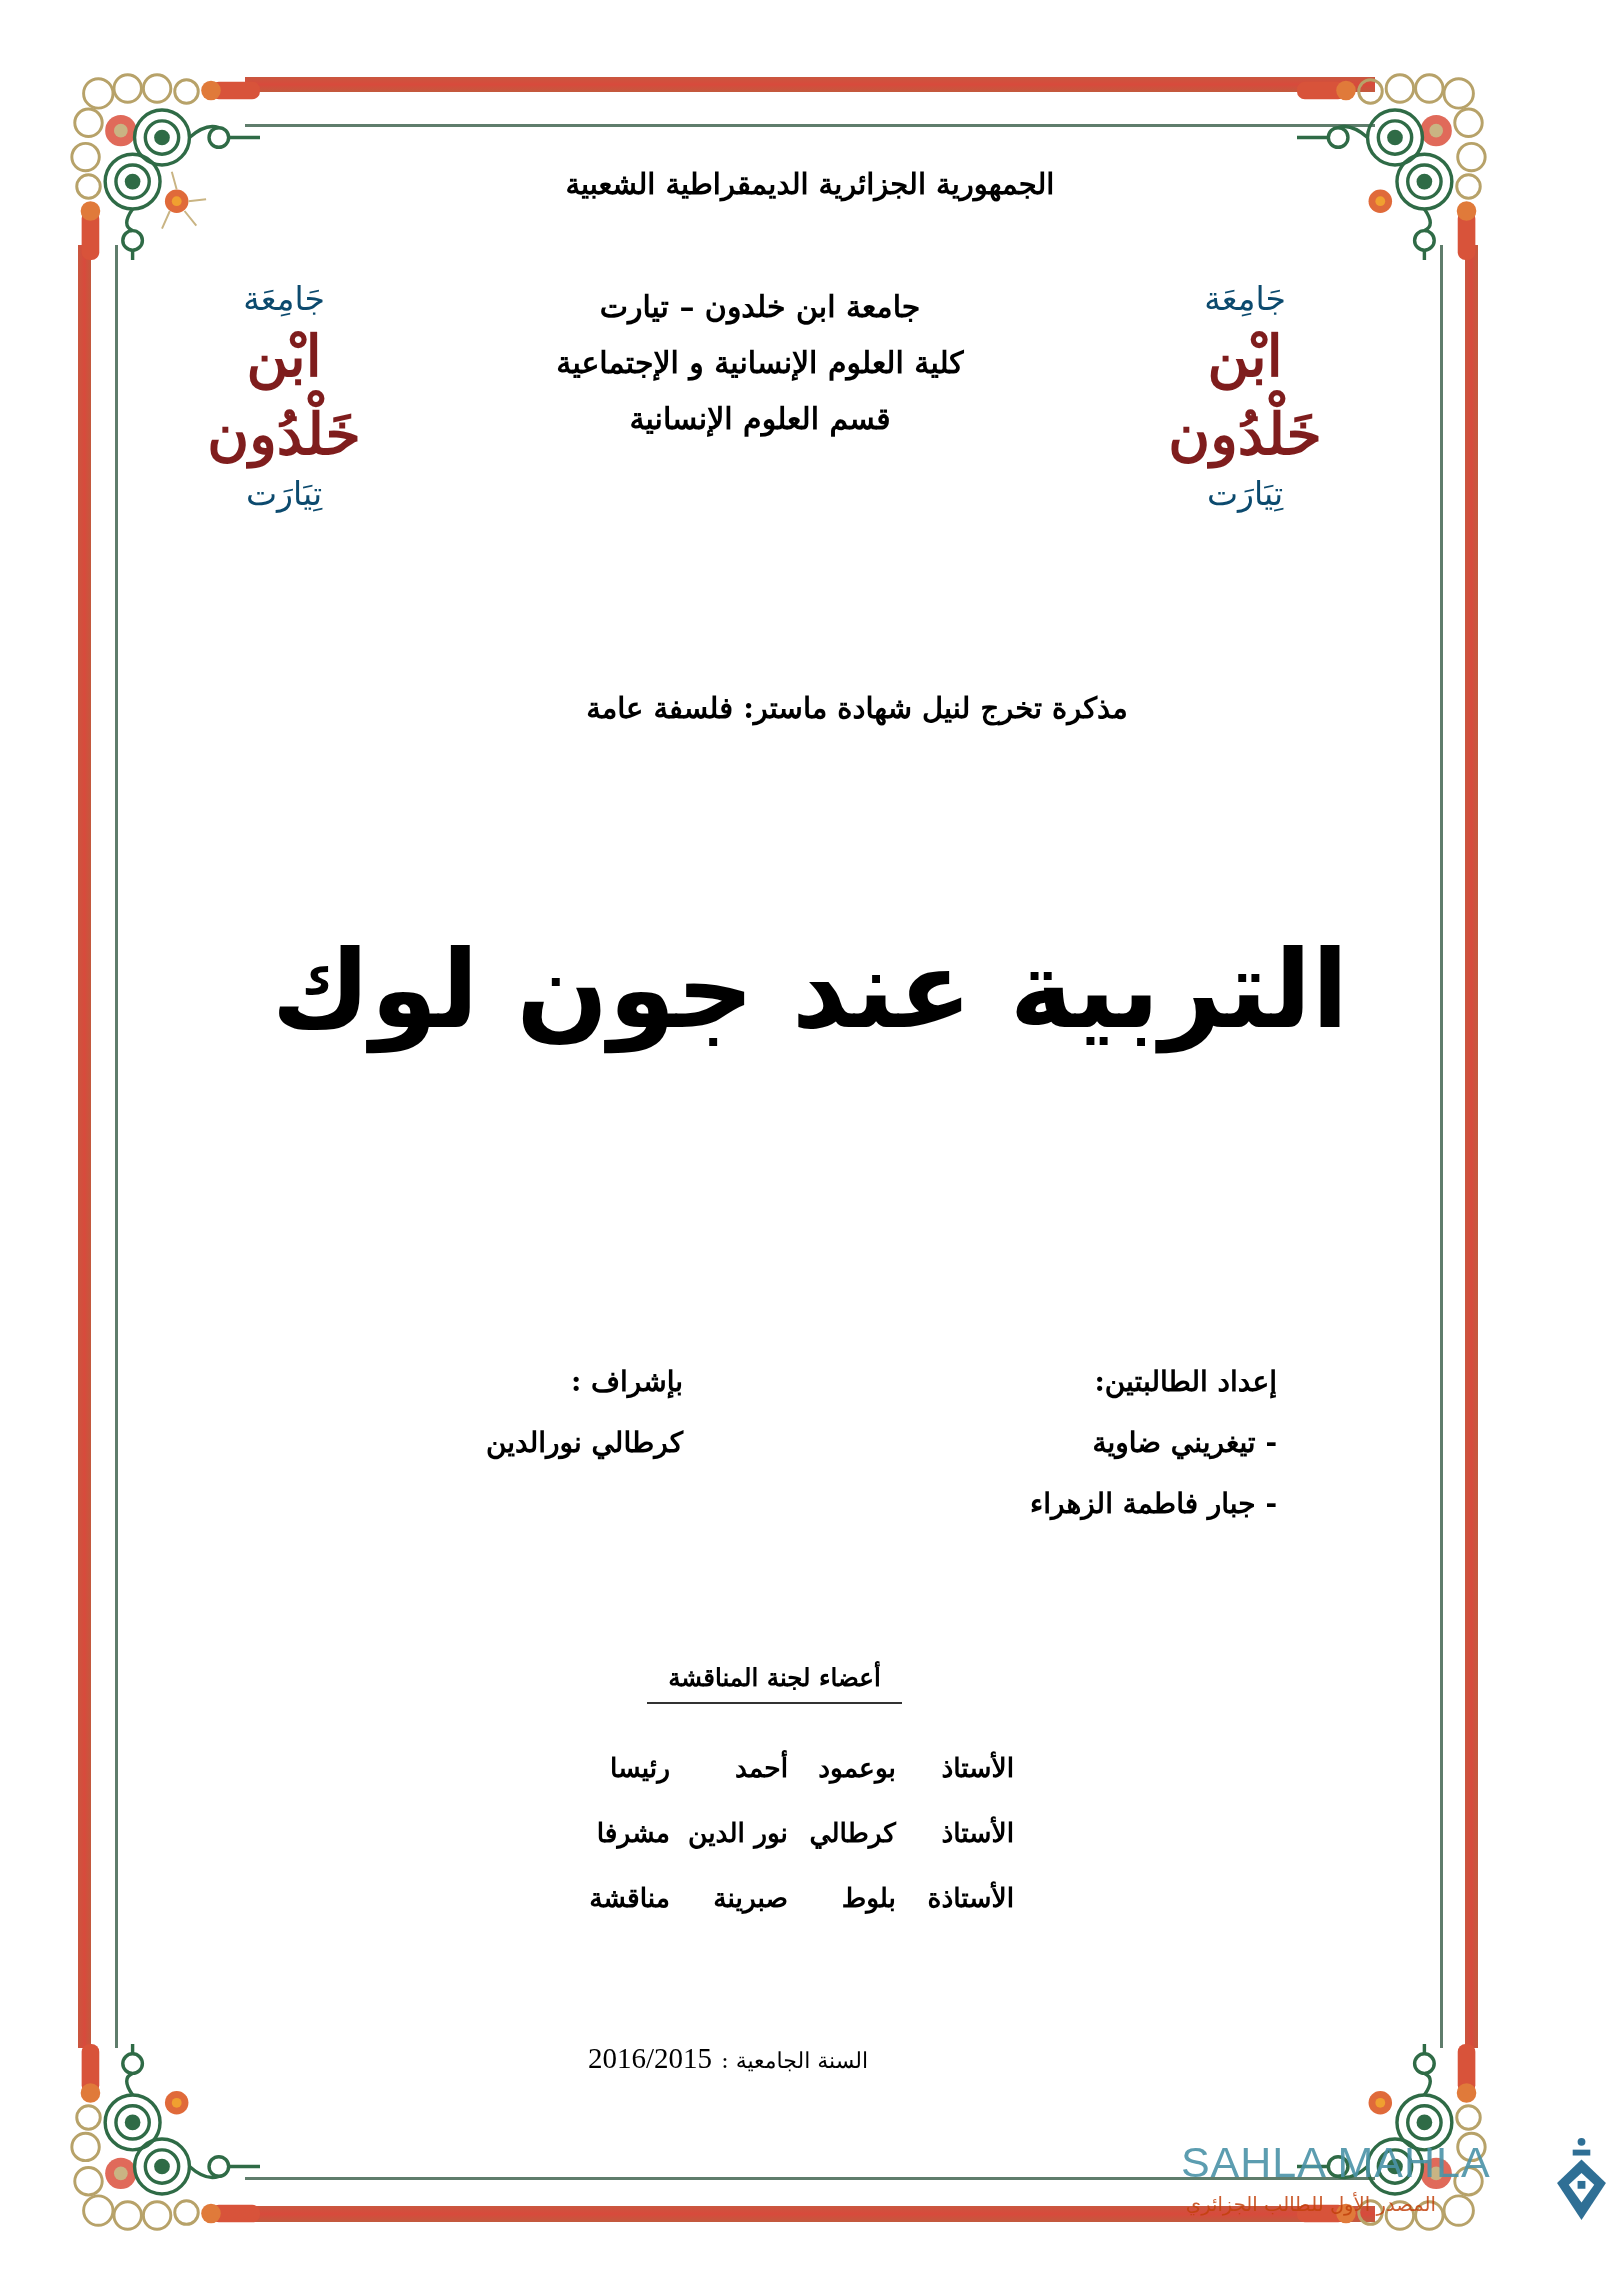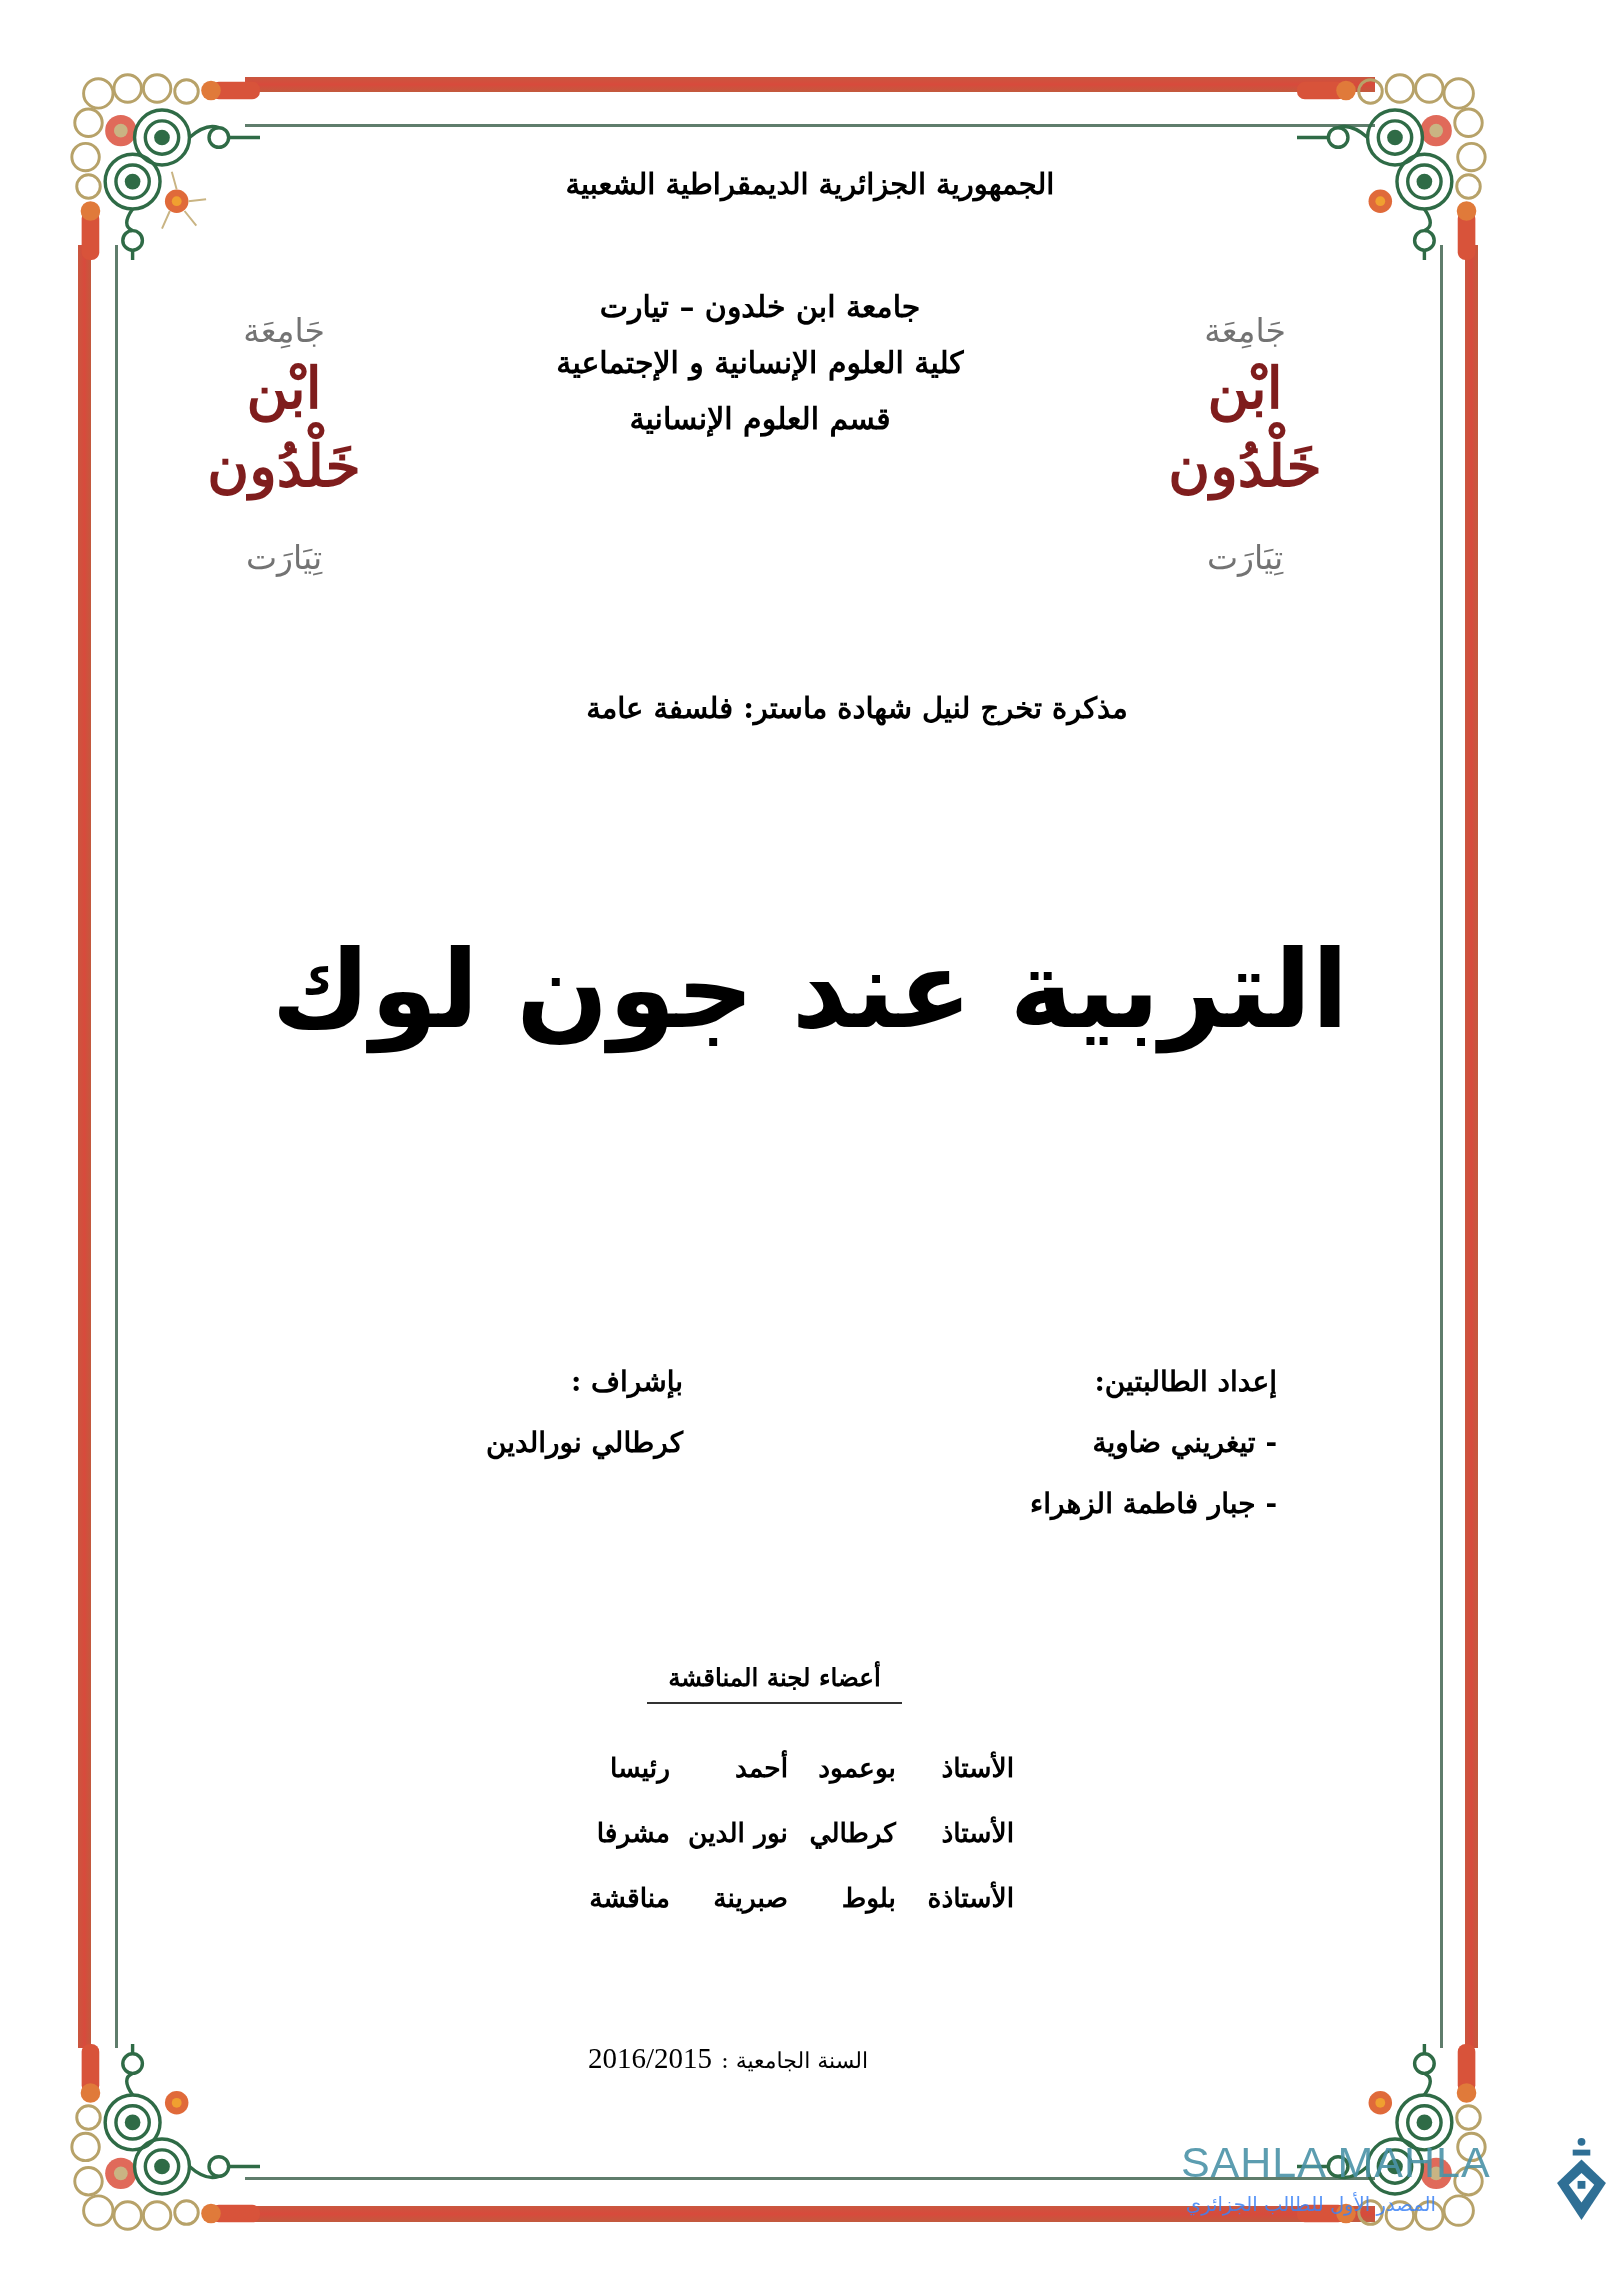--- a/index.html
+++ b/index.html
@@ -25,21 +25,21 @@
   .corner.tl { left: 64px;  top: 64px; }
   .corner.tr { left: 1297px; top: 64px; transform: scaleX(-1); }
   .corner.bl { left: 64px;  top: 2044px; transform: scaleY(-1); }
   .corner.br { left: 1297px; top: 2044px; transform: scale(-1,-1); }
 
   
   .logo { position: absolute; width: 216px; height: 196px; text-align: center; }
   .logo.left  { left: 176px;  top: 279px; }
   .logo.right { left: 1137px; top: 279px; }
   .logo .l-top, .logo .l-bottom {
-    font-family: "DejaVu Serif", serif; color: #737373; font-size: 33px; line-height: 39px; margin-top: 32px;
+    font-family: "DejaVu Serif", serif; color: #0c4a6e; font-size: 33px; line-height: 39px;
   }
   .logo .l-mid {
     font-family: Liberation Serif, serif; color: #7f1d1d; font-size: 57px; line-height: 78px; font-weight: bold;
   }
 
   
   .center { position: absolute; left: 0; width: 1620px; text-align: center; }
   .hdr-republic { top: 167px; font-size: 29px; font-weight: bold; }
   .institution { position: absolute; left: 461px; width: 598px; top: 279px; text-align: center; font-weight: bold; font-size: 30px; }
   .institution div { height: 56px; line-height: 56px; }
@@ -59,21 +59,21 @@
   .committee .c-last  { width: 108px; text-align: right; }
   .committee .c-first { width: 118px; text-align: right; }
   .committee .c-role  { width: 98px; text-align: right; }
 
   .year { position: absolute; left: 588px; top: 2041px; font-size: 29px; direction: rtl; white-space: nowrap; }
   .year .lbl { font-size: 22px; }
 
   
   .wm { position: absolute; left: 1176px; top: 2107px; width: 444px; height: 118px; direction: ltr; }
   .wm .brand { position: absolute; left: 4.9px; top: 31px; font-family: "Liberation Sans", sans-serif; font-size: 43px; color: #4b93a8; letter-spacing: 1px; opacity: .9; }
-  .wm .tag { position: absolute; left: 9.8px; top: 86px; font-family: "DejaVu Sans", sans-serif; font-size: 19.6px; color: #3b82f6; direction: rtl; width: 363px; text-align: left; opacity: .85; }
+  .wm .tag { position: absolute; left: 9.8px; top: 86px; font-family: "DejaVu Sans", sans-serif; font-size: 19.6px; color: #c2410c; direction: rtl; width: 363px; text-align: left; opacity: .85; }
   .wm .mark { position: absolute; right: 3.9px; top: 27.4px; width: 69px; height: 88px; }
 </style>
 </head>
 <body>
 
 <div class="red-bar red-top"></div>
 <div class="red-bar red-bottom"></div>
 <div class="red-bar red-left"></div>
 <div class="red-bar red-right"></div>
 <div class="green-line green-top"></div>

